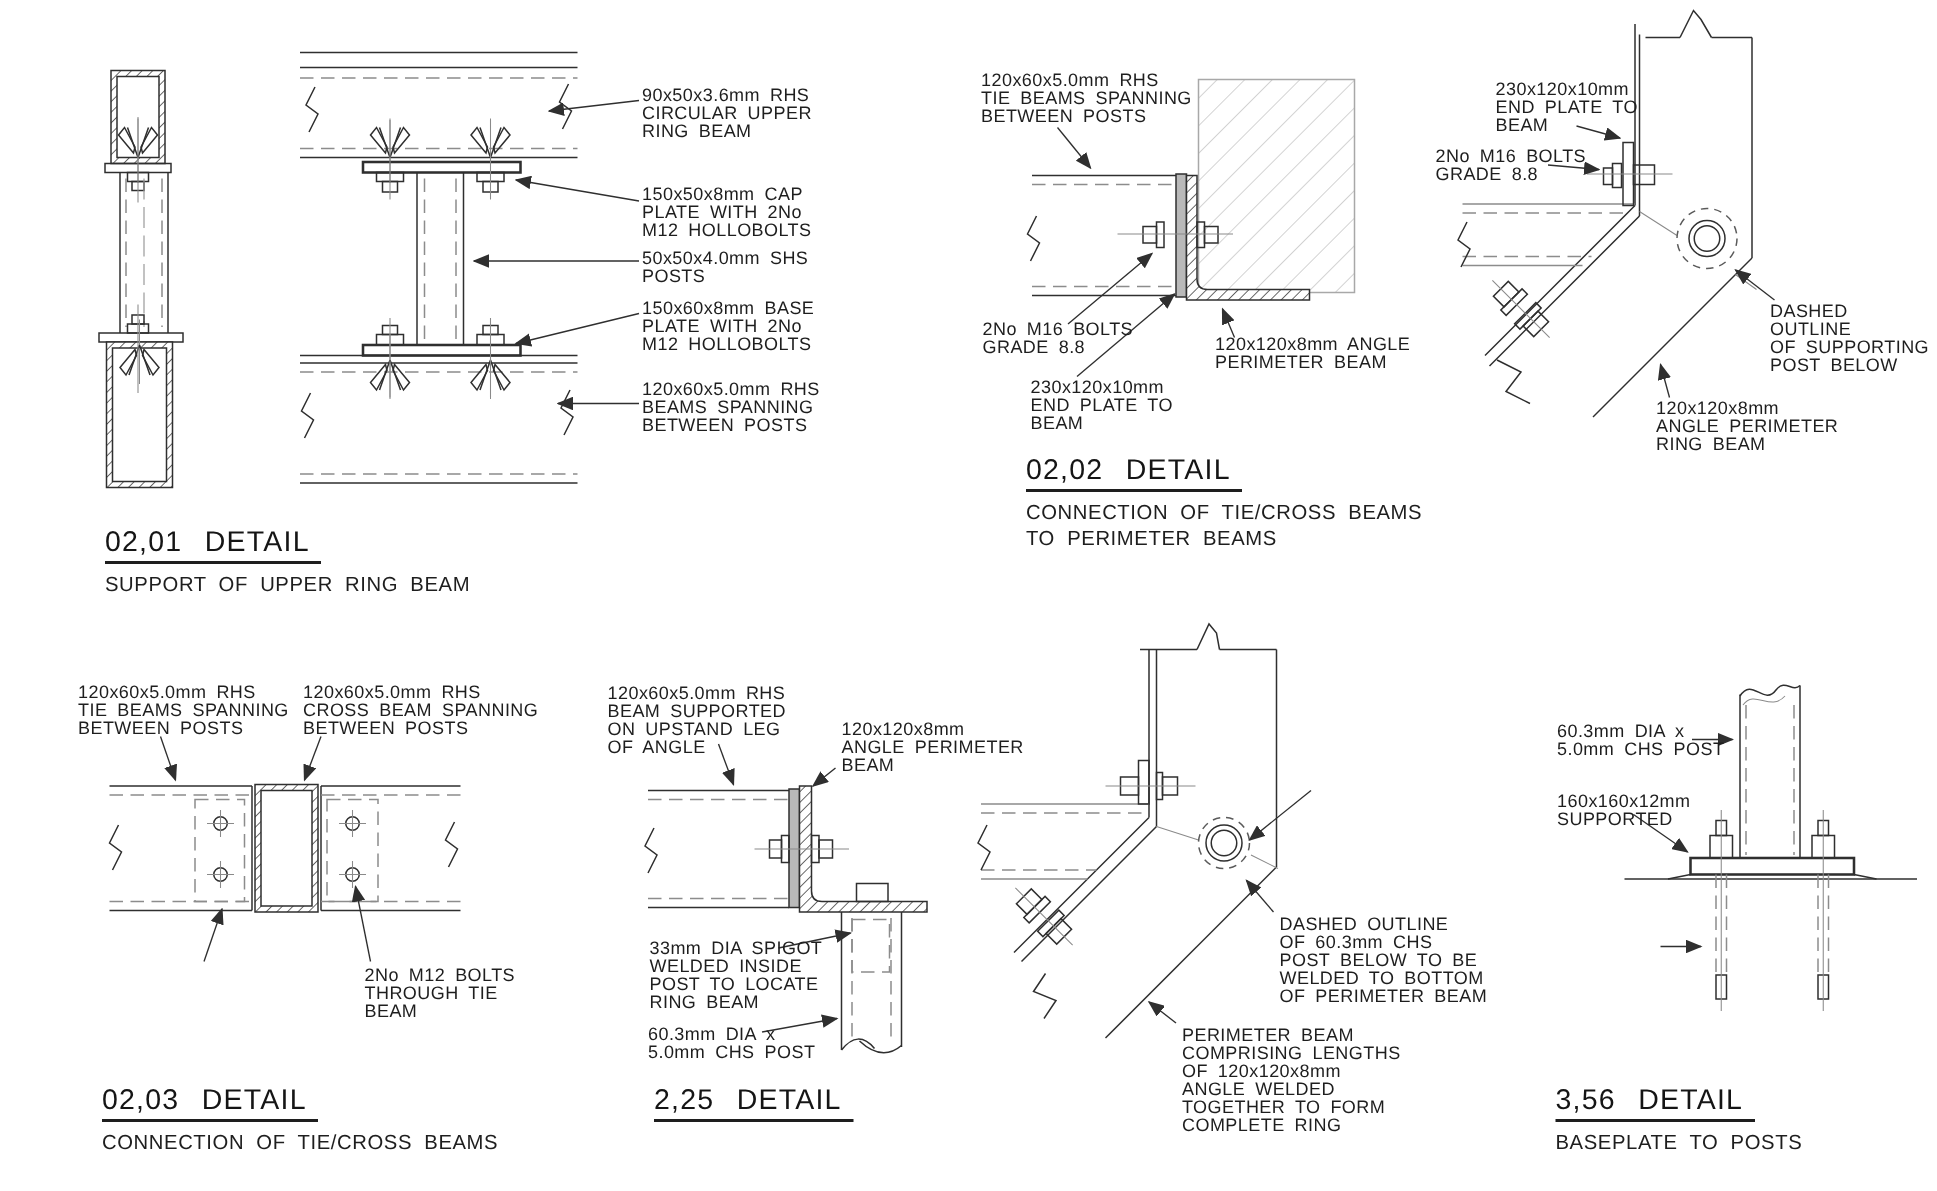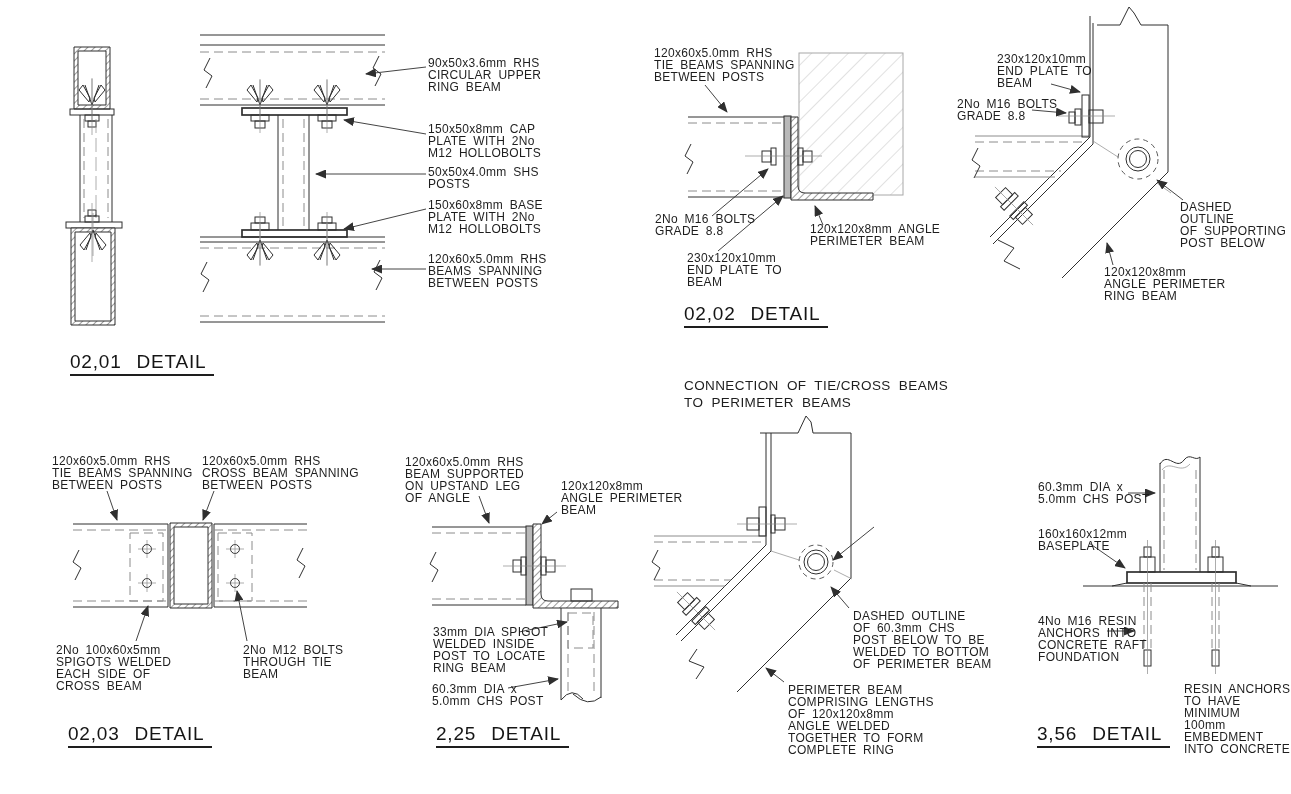--- a/index.html
+++ b/index.html
@@ -17,21 +17,21 @@
   .hat {fill:url(#hs);stroke:#2f2f2f;stroke-width:1;}
   .hatE{fill:url(#hs);fill-rule:evenodd;stroke:#2f2f2f;stroke-width:1;}
   .wall{fill:url(#hw);stroke:#a8a8a8;stroke-width:1;}
   .ld {stroke:#2f2f2f;fill:none;stroke-width:.9;marker-end:url(#ah);}
   .lbl{position:absolute;font-size:12px;line-height:12px;letter-spacing:.3px;
        word-spacing:3px;white-space:pre-line;color:#1e1e1e;}
   .dtitle{position:absolute;font-size:19px;line-height:19px;letter-spacing:.8px;
        color:#151515;border-bottom:2px solid #1e1e1e;padding:0 8px 3px 0;display:inline-block;}
   .dtitle .kind{margin-left:15px;margin-top:44px;}
   .dsub{position:absolute;font-size:13.5px;line-height:17px;letter-spacing:.4px;
-       word-spacing:4px;white-space:pre-line;color:#1e1e1e;margin-top:44px;}
+       word-spacing:4px;white-space:pre-line;color:#1e1e1e;}
 </style>
 </head>
 <body>
 
 <div id="sheet">
 
 <svg id="linework" width="1291" height="794" viewBox="0 0 1291 794">
   <defs>
     <pattern id="hs" patternUnits="userSpaceOnUse" width="5" height="5" patternTransform="rotate(45)">
       <rect width="5" height="5" fill="#ffffff"></rect>
@@ -299,24 +299,20 @@
   <div class="lbl" style="left:1104px;top:266px">120x120x8mm
 ANGLE PERIMETER
 RING BEAM</div>
 
   <div class="lbl" style="left:52px;top:455px">120x60x5.0mm RHS
 TIE BEAMS SPANNING
 BETWEEN POSTS</div>
   <div class="lbl" style="left:202px;top:455px">120x60x5.0mm RHS
 CROSS BEAM SPANNING
 BETWEEN POSTS</div>
-  <div class="lbl" style="left:56px;top:644px">2No 100x60x5mm
-SPIGOTS WELDED
-EACH SIDE OF
-CROSS BEAM</div>
   <div class="lbl" style="left:243px;top:644px">2No M12 BOLTS
 THROUGH TIE
 BEAM</div>
 
   <div class="lbl" style="left:405px;top:456px">120x60x5.0mm RHS
 BEAM SUPPORTED
 ON UPSTAND LEG
 OF ANGLE</div>
   <div class="lbl" style="left:561px;top:480px">120x120x8mm
 ANGLE PERIMETER
@@ -335,33 +331,26 @@
   <div class="lbl" style="left:788px;top:684px">PERIMETER BEAM
 COMPRISING LENGTHS
 OF 120x120x8mm
 ANGLE WELDED
 TOGETHER TO FORM
 COMPLETE RING</div>
 
   <div class="lbl" style="left:1038px;top:481px">60.3mm DIA x
 5.0mm CHS POST</div>
   <div class="lbl" style="left:1038px;top:528px">160x160x12mm
-BASEPLATE</div>
-  <div class="lbl" style="left:1038px;top:615px">4No M16 RESIN
-ANCHORS INTO
-CONCRETE RAFT
-FOUNDATION</div>
-  <div class="lbl" style="left:1184px;top:683px">RESIN ANCHORS
-TO HAVE MINIMUM
-100mm EMBEDMENT
-INTO CONCRETE</div>
+SUPPORTED</div>
 
   <div class="dtitle" style="left:70px;top:352px">
     <span>02,01</span><span class="kind">DETAIL</span>
   </div>
+  <div class="dsub" style="left:70px;top:381px">SUPPORT OF UPPER RING BEAM</div>
 
   <div class="dtitle" style="left:684px;top:304px">
     <span>02,02</span><span class="kind">DETAIL</span>
   </div>
   <div class="dsub" style="left:684px;top:333px">CONNECTION OF TIE/CROSS BEAMS
 TO PERIMETER BEAMS</div>
 
   <div class="dtitle" style="left:68px;top:724px">
     <span>02,03</span><span class="kind">DETAIL</span>
   </div>

